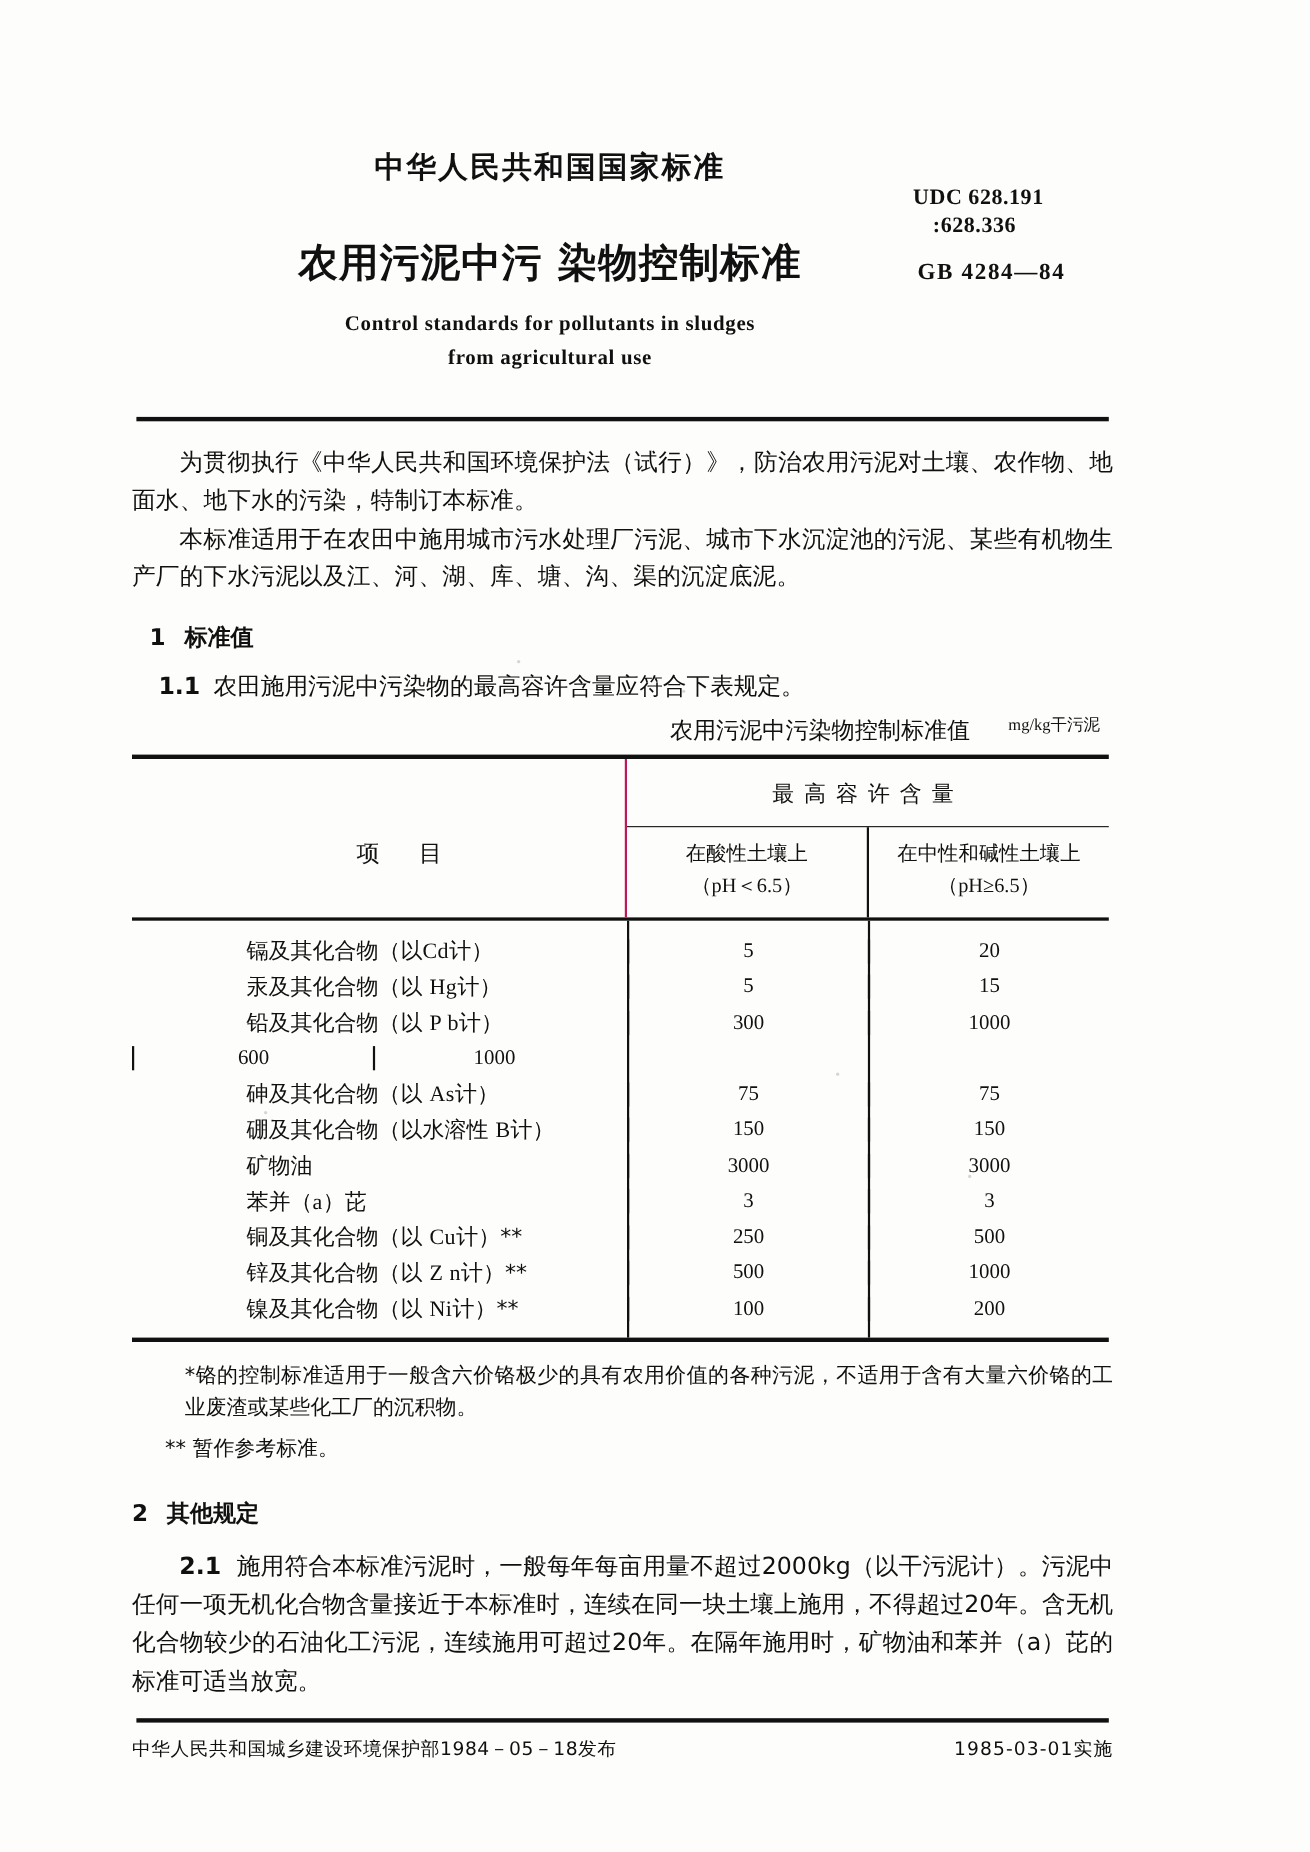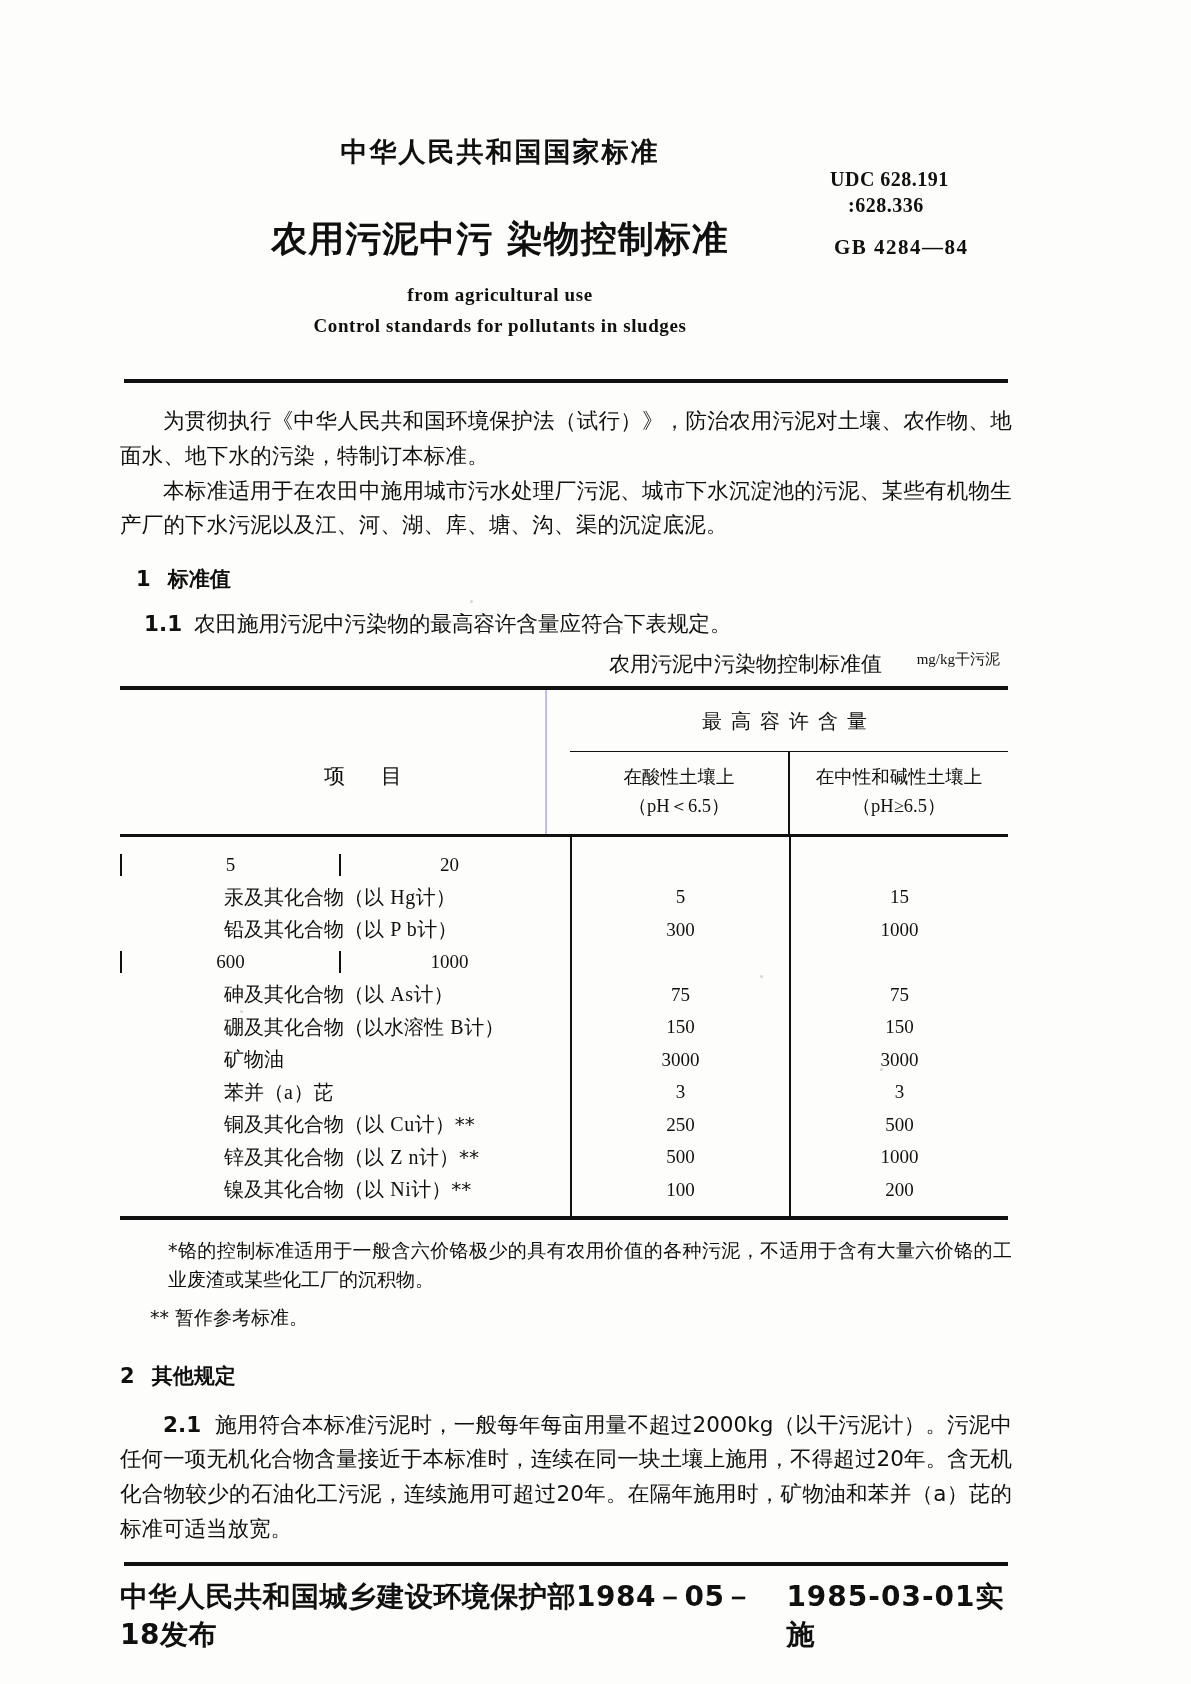--- a/index.html
+++ b/index.html
@@ -161,22 +161,21 @@
     display: flex;
     position: relative;
   }
   .col-item {
     width: 450px;
     position: relative;
   }
   .col-vals {
     width: 438px;
     position: relative;
-    border-left: 2px solid #c4b5fd;
-    padding-left: 23px;
+    border-left: 2px solid #be185d;
   }
   .maxtitle {
     text-align: center;
     font-size: 20px;
     letter-spacing: 9px;
     padding: 18px 0 16px 0;
     font-family: "DejaVu Sans", "Liberation Sans", sans-serif;
     border-bottom: 1.6px solid #111;
   }
   .subcols {
@@ -293,22 +292,22 @@
     height: 3.5px;
     background: #111;
   }
   .footer {
     position: absolute;
     left: 120px;
     top: 1578px;
     width: 892px;
     display: flex;
     justify-content: space-between;
-    font-size: 28px;
-    font-weight: bold;
+    font-size: 17px;
+    font-weight: normal;
     font-family: "DejaVu Sans", "Liberation Sans", sans-serif;
   }
   .footer .issue { letter-spacing: 0.5px; }
   .footer .impl { letter-spacing: 1px; }
   .speck {
     position: absolute;
     background: #b9b4ad;
     border-radius: 50%;
     opacity: .55;
   }
@@ -324,22 +323,22 @@
     <div class="udc">
       <div class="l1">UDC 628.191</div>
       <div class="l2">:628.336</div>
     </div>
 
     <div class="maintitle">农用污泥中污 染物控制标准</div>
 
     <div class="gbno">GB 4284—84</div>
 
     <div class="entitle">
+      <div>Control standards for pollutants in sludges</div>
       <div>from agricultural use</div>
-      <div>Control standards for pollutants in sludges</div>
     </div>
   </div>
 
   <div class="rule-top"></div>
 
   <div class="body-wrap">
 
     <p class="para">为贯彻执行《中华人民共和国环境保护法（试行）》，防治农用污泥对土壤、农作物、地面水、地下水的污染，特制订本标准。</p>
     <p class="para">本标准适用于在农田中施用城市污水处理厂污泥、城市下水沉淀池的污泥、某些有机物生产厂的下水污泥以及江、河、湖、库、塘、沟、渠的沉淀底泥。</p>
 
@@ -381,20 +380,21 @@
         </div>
 
         <div class="thead-sep"></div>
 
         <div class="tbody">
           <div class="vline-a"></div>
           <div class="vline-b"></div>
           <div class="body-pad-top"></div>
           <div id="rows-host">
               <div class="trow">
+                <div class="cell-item"><span>镉及其化合物（以</span><span class="el">Cd</span><span>计）</span></div>
                 <div class="cell-v first">5</div>
                 <div class="cell-v second">20</div>
               </div>
               <div class="trow">
                 <div class="cell-item"><span>汞及其化合物（以 </span><span class="el">Hg</span><span>计）</span></div>
                 <div class="cell-v first">5</div>
                 <div class="cell-v second">15</div>
               </div>
               <div class="trow">
                 <div class="cell-item"><span>铅及其化合物（以 </span><span class="el">P b</span><span>计）</span></div>

